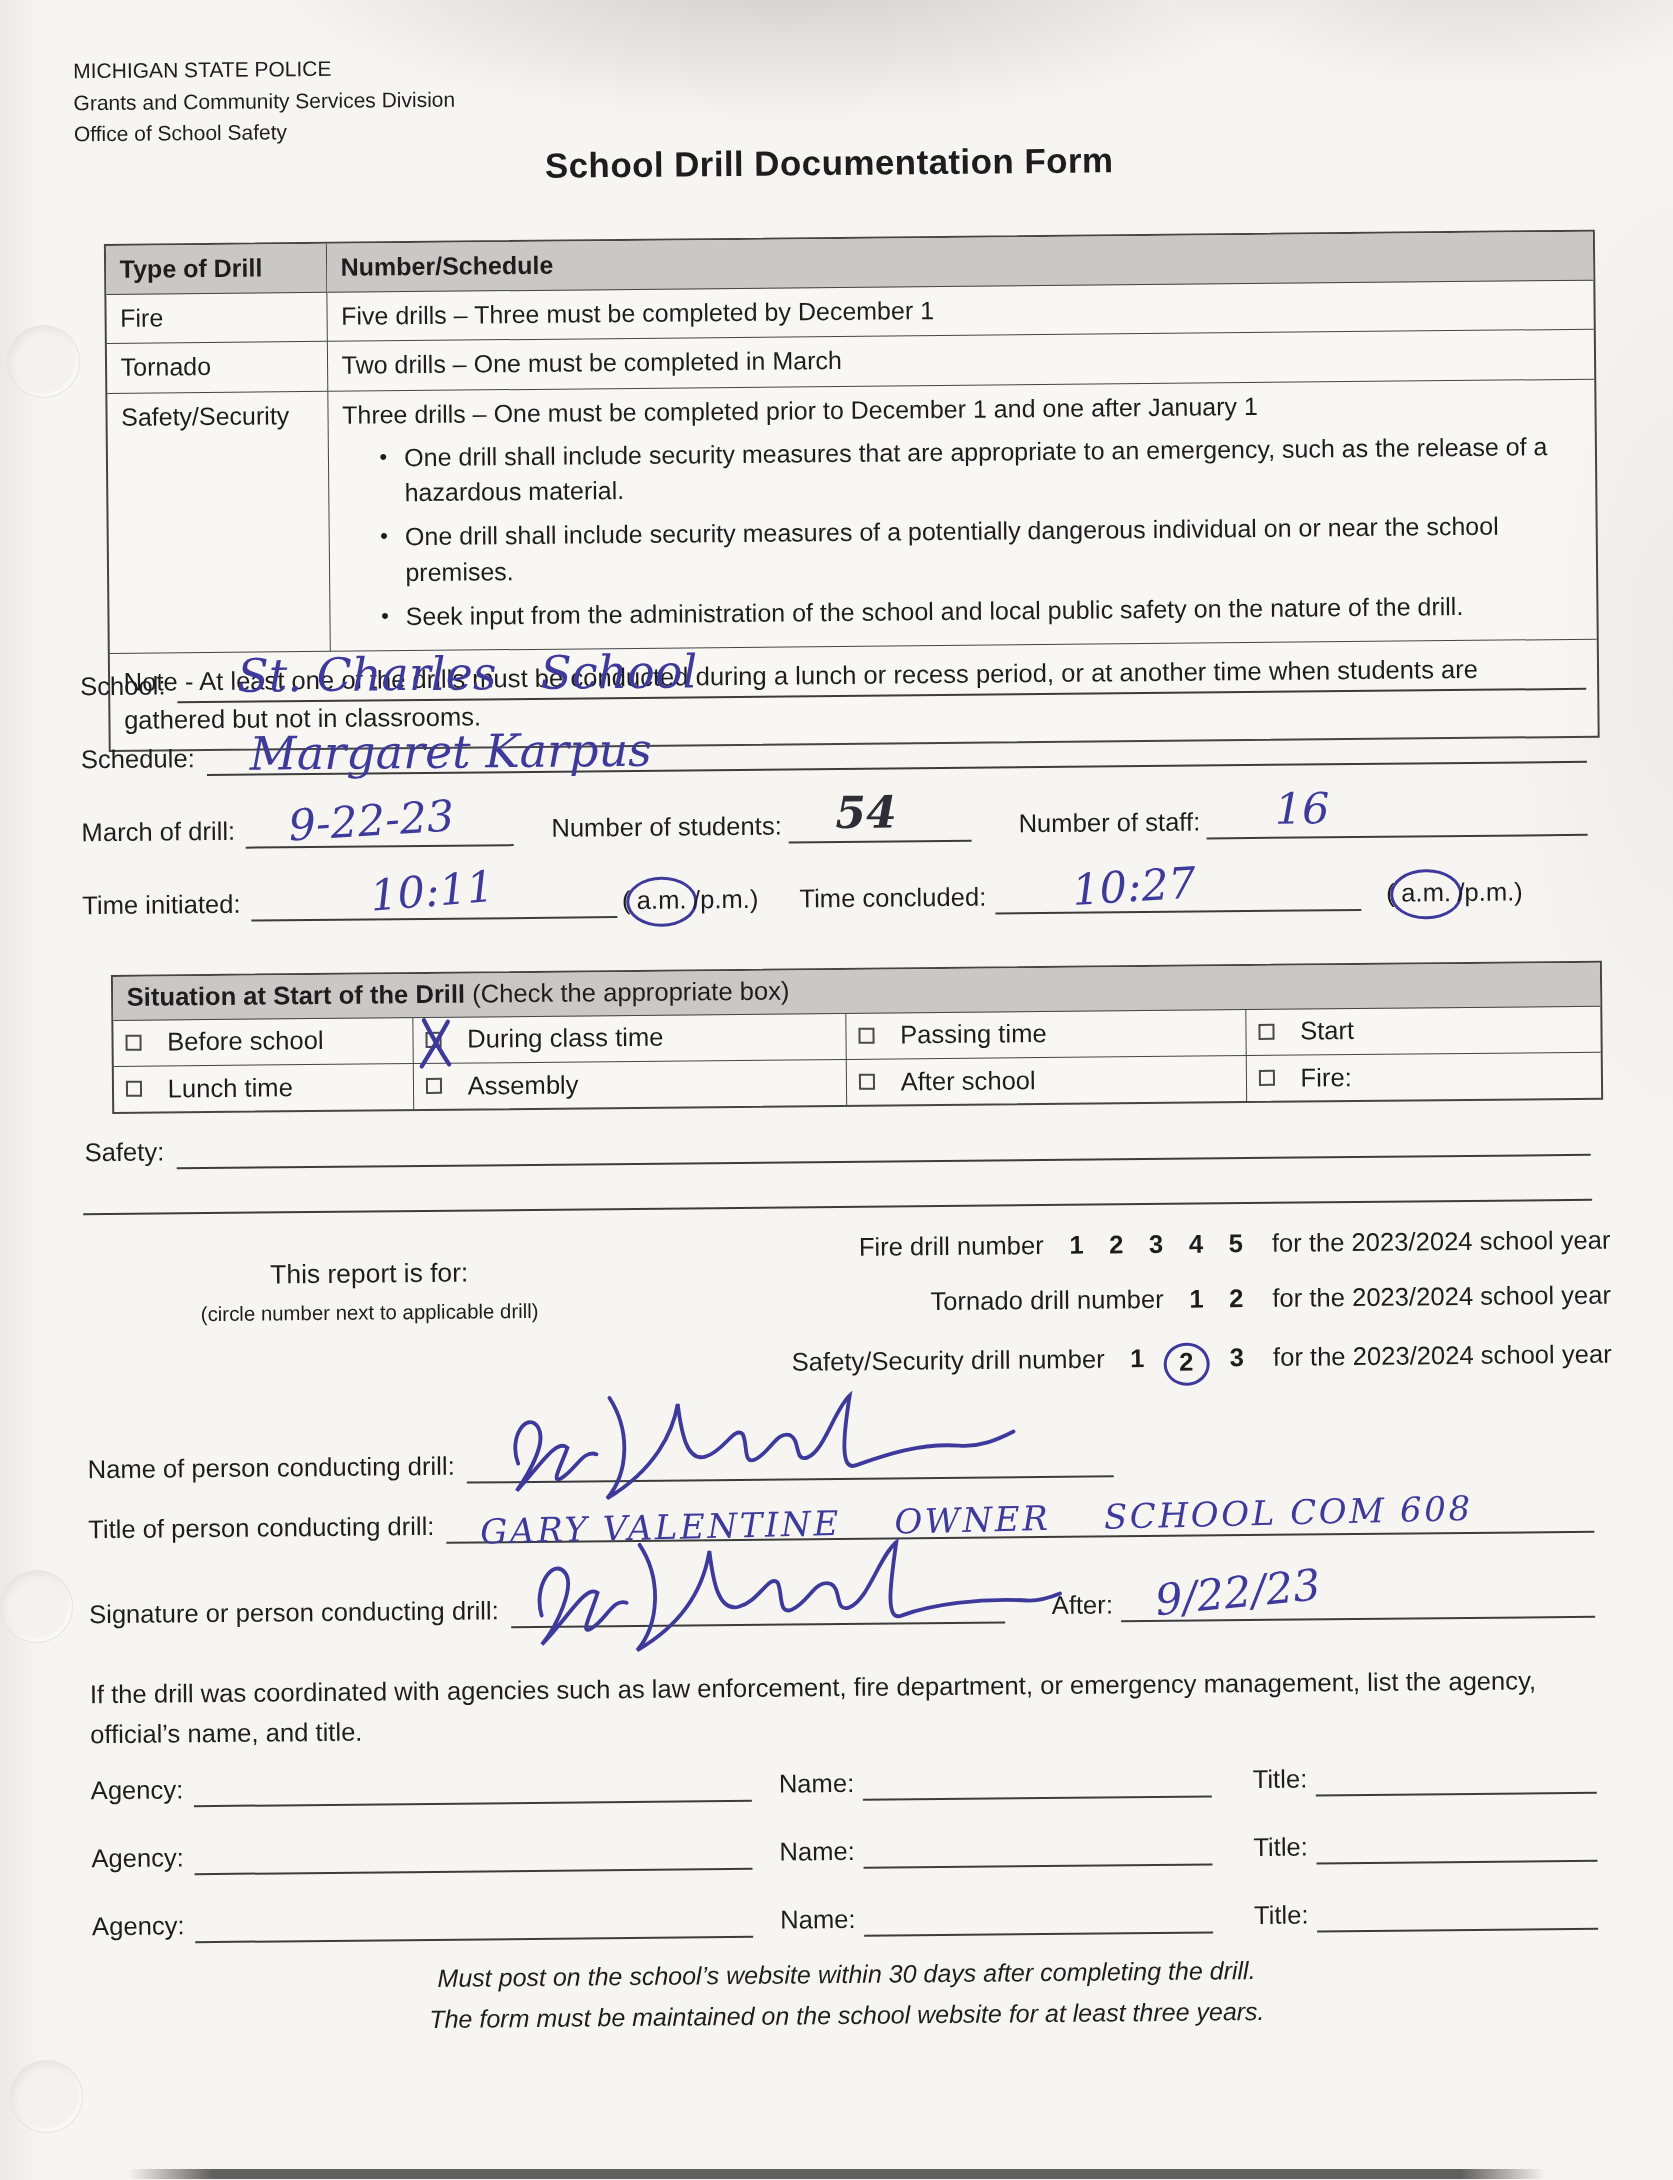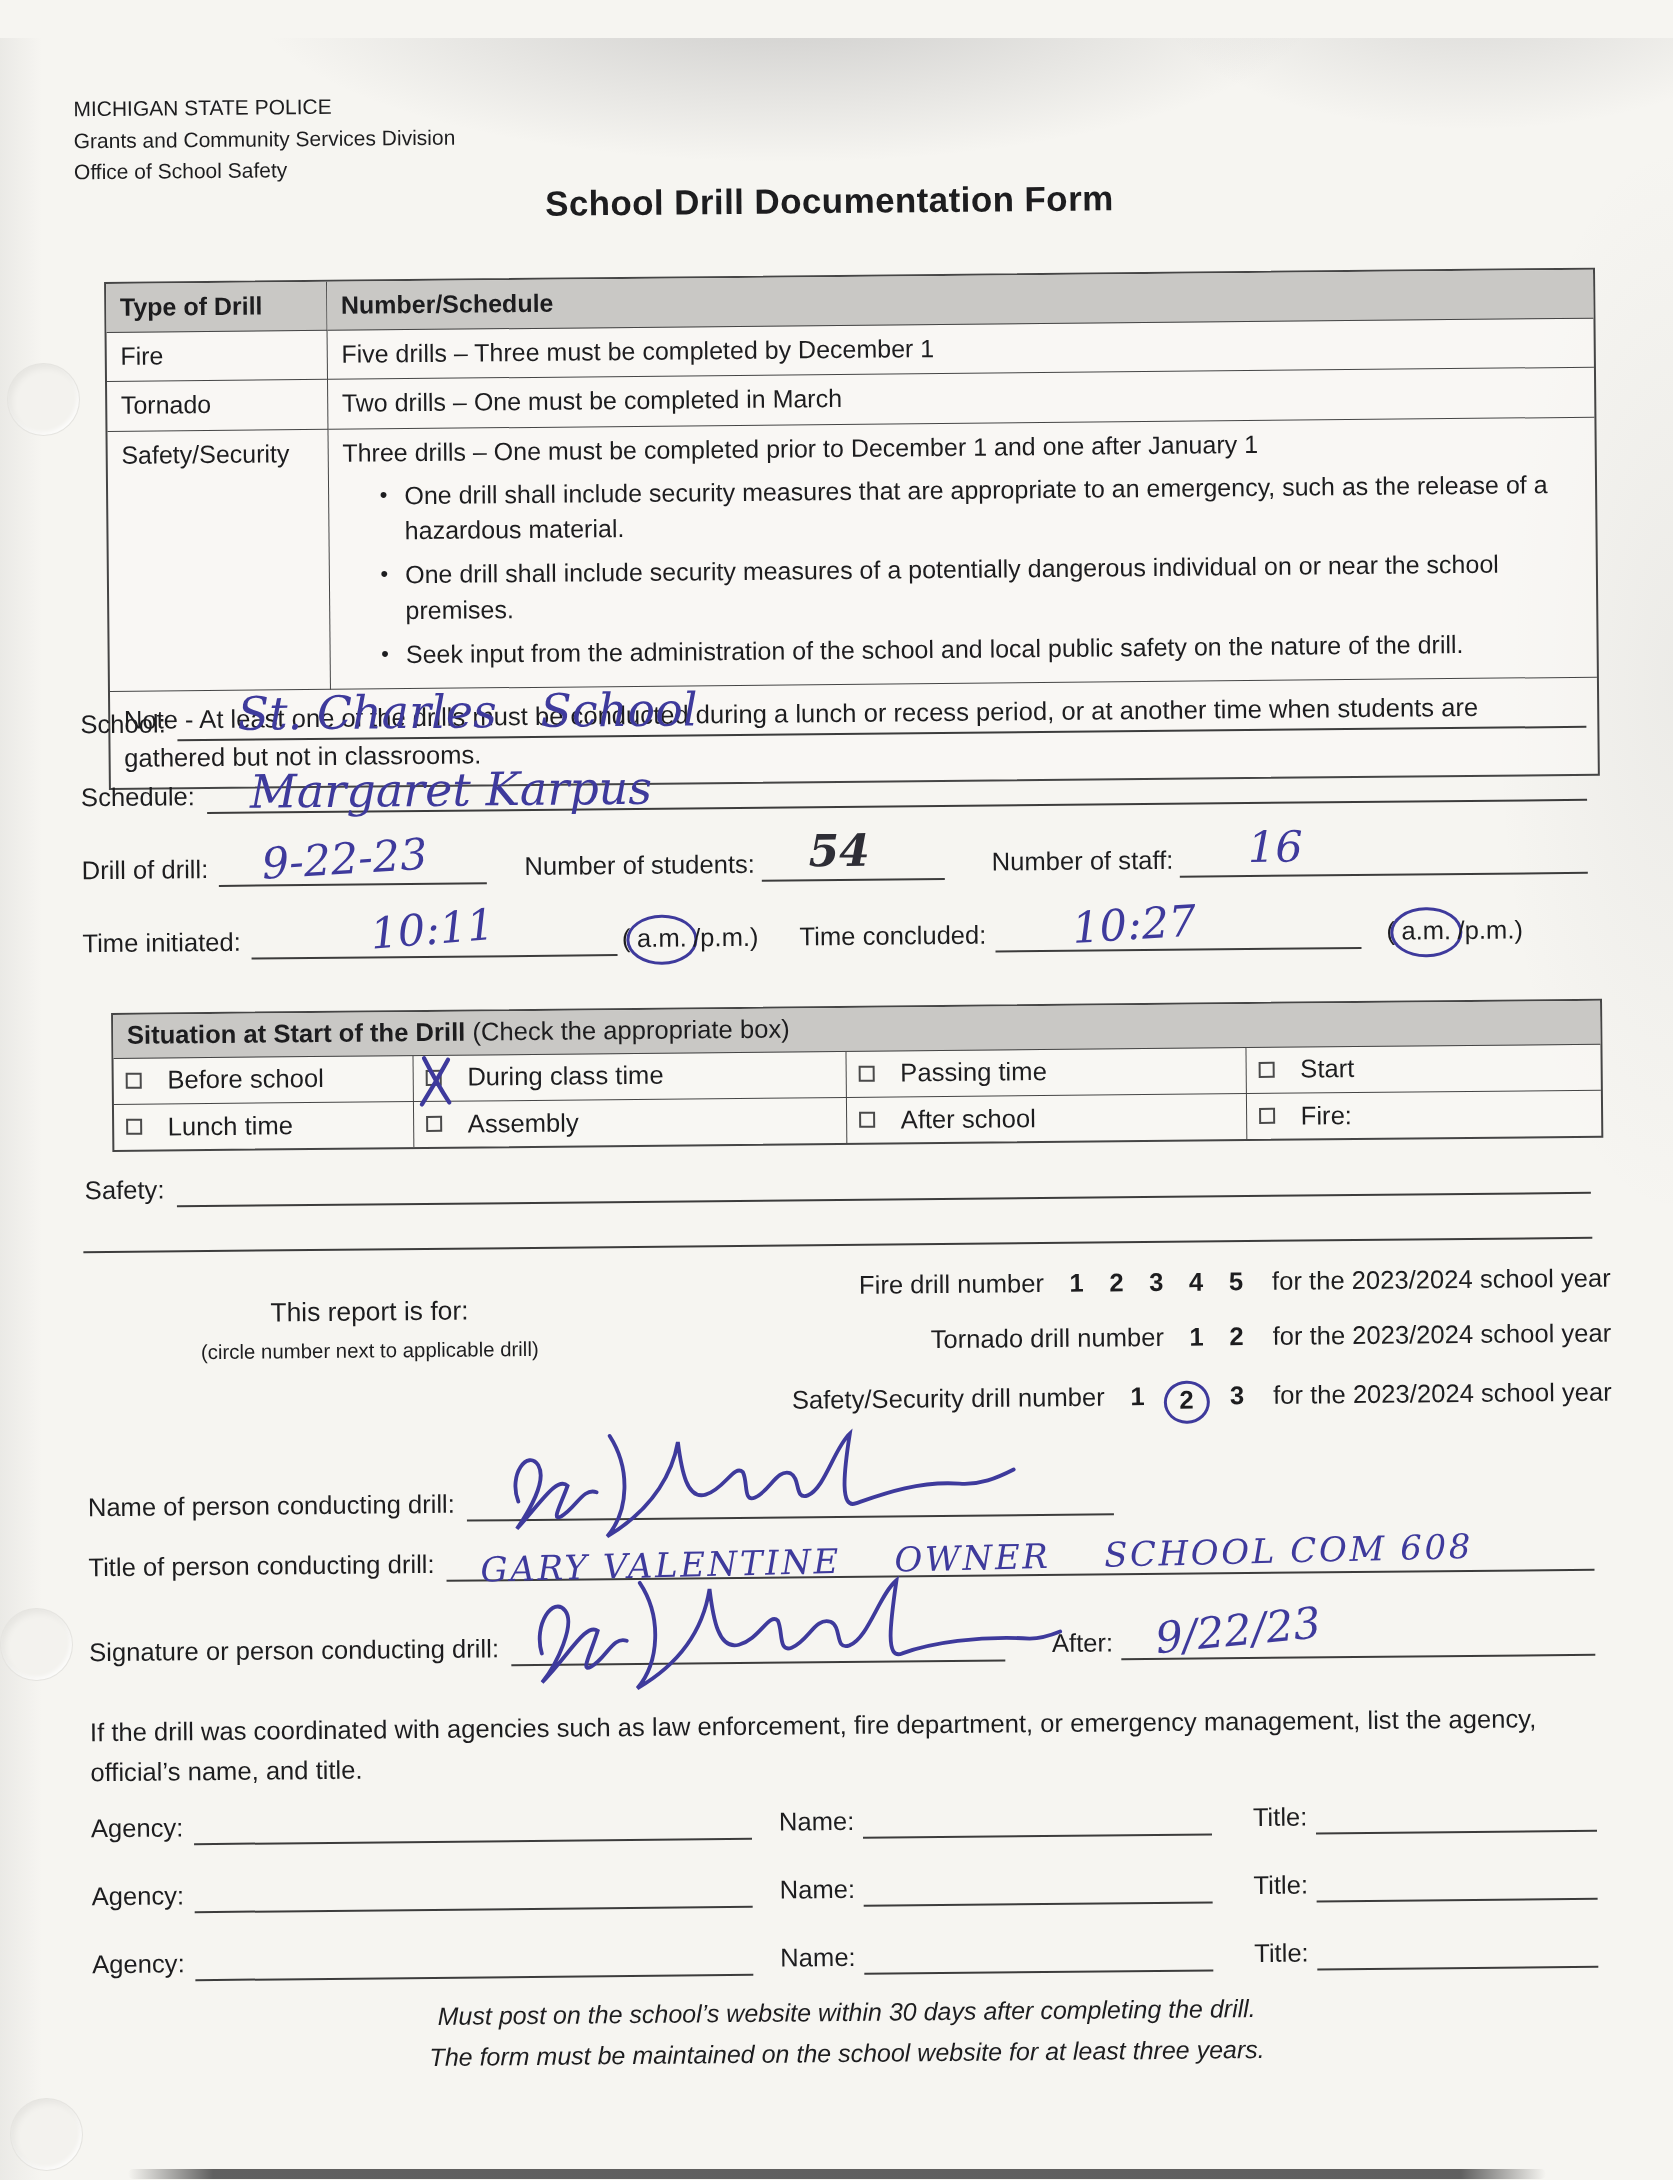--- a/index.html
+++ b/index.html
@@ -9,21 +9,21 @@
     --print:#1d1d1f;
     --paper:#f6f5f1;
     --grayfill:#c9c8c5;
   }
   *{box-sizing:border-box;margin:0;padding:0;}
   body{
     width:1674px;height:2181px;overflow:hidden;position:relative;
     font-family:"Liberation Sans",sans-serif;color:var(--print);
     background:var(--paper);
   }
-  .paper{position:absolute;inset:0;margin-top:38px;}
+  .paper{position:absolute;inset:0;}
   .shade{position:absolute;inset:0;pointer-events:none;
     background:
       radial-gradient(767px 239px at 47% -2%, rgba(105,105,110,0.30), rgba(105,105,110,0) 70%),
       radial-gradient(443px 187px at 88% -2%, rgba(105,105,110,0.20), rgba(105,105,110,0) 72%),
       radial-gradient(256px 767px at 100% 30%, rgba(120,120,120,0.08), rgba(120,120,120,0) 70%),
       linear-gradient(to right, rgba(130,130,130,0.10), rgba(130,130,130,0) 2.5%);
   }
   .hole{position:absolute;width:73px;height:73px;border-radius:50%;
     background:#f3f2ee;border:1.7px solid rgba(0,0,0,0.055);
     box-shadow:inset 3.4px 3.4px 7.7px rgba(0,0,0,0.055), inset -1.7px -2.6px 4.3px rgba(255,255,255,0.8);}
@@ -149,21 +149,21 @@
     </div>
 
     <div class="row" style="left:83px;top:731px;width:1506px;">
       <span class="lbl">Schedule:</span>
       <span class="bl grow" style="margin-left:12px;">
         <span class="hand" style="left:43px;bottom:-6.8px;font-size:46px;">Margaret Karpus</span>
       </span>
     </div>
 
     <div class="row" style="left:83px;top:804px;width:1506px;">
-      <span class="lbl">Drill of drill:</span>
+      <span class="lbl">March of drill:</span>
       <span class="bl" style="width:268px;margin-left:10.2px;">
         <span class="hand" style="left:43px;bottom:0px;font-size:43px;transform:rotate(-3deg);">9-22-23</span>
       </span>
       <span class="lbl" style="margin-left:38px;">Number of students:</span>
       <span class="bl" style="width:183px;margin-left:6.8px;">
         <span class="hand hand-dark" style="left:47px;bottom:3.4px;font-size:44px;font-weight:700;">54</span>
       </span>
       <span class="lbl" style="margin-left:47px;">Number of staff:</span>
       <span class="bl grow" style="margin-left:6.8px;">
         <span class="hand" style="left:68px;bottom:3.4px;font-size:43px;">16</span>

